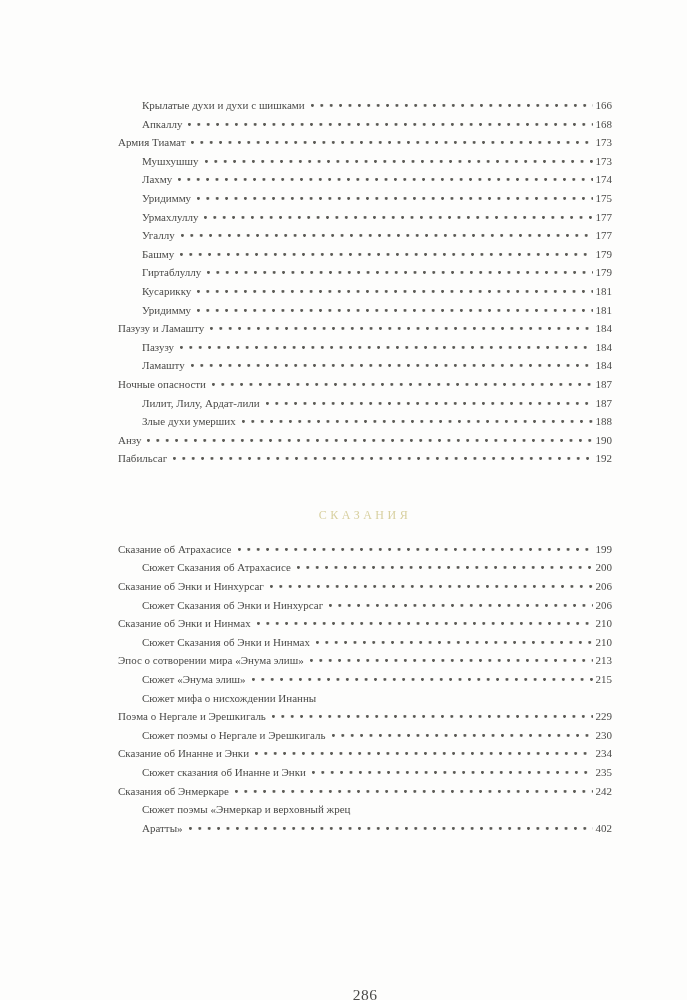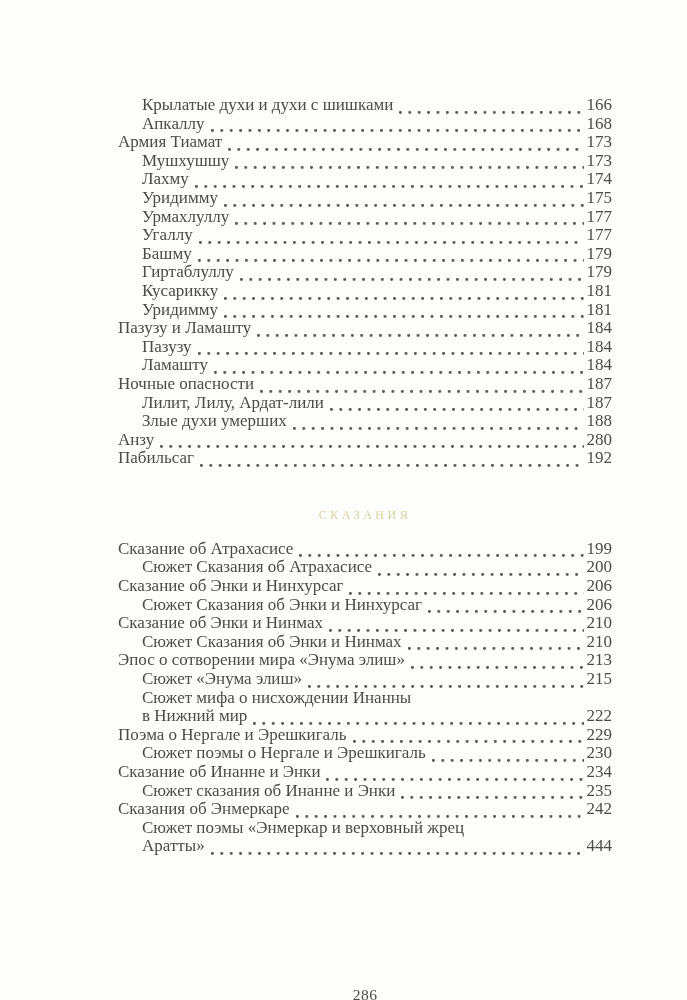--- a/index.html
+++ b/index.html
@@ -22,22 +22,22 @@
   .section-heading {
     margin:40px 0 17px 0;
     text-align:center;
     font-size:12px;
     font-weight:normal;
     letter-spacing:3.5px;
     color:var(--heading-color,#d8d0a0);
   }
   .toc-row {
     display:flex;
-    align-items:flex-end;
-    font-size:17px;
+    align-items:flex-start;
+    font-size:11px;
     line-height:18.6px;
     white-space:nowrap;
   }
   .toc-row.indent { padding-left:24px; }
   .entry-title { flex:0 0 auto; }
   .dot-leader {
     flex:1 1 auto;
     height:12px;
     margin:0 3px 0 6px;
     background-image:radial-gradient(circle at 1.4px 1.4px, #5a5954 1.15px, rgba(0,0,0,0) 1.7px);
@@ -148,21 +148,21 @@
           <span class="entry-page">187</span>
         </div>
         <div class="toc-row indent">
           <span class="entry-title">Злые духи умерших</span>
           <span class="dot-leader"></span>
           <span class="entry-page">188</span>
         </div>
         <div class="toc-row">
           <span class="entry-title">Анзу</span>
           <span class="dot-leader"></span>
-          <span class="entry-page">280</span>
+          <span class="entry-page">190</span>
         </div>
         <div class="toc-row">
           <span class="entry-title">Пабильсаг</span>
           <span class="dot-leader"></span>
           <span class="entry-page">192</span>
         </div>
       </div>
       <div class="toc-section">
         <div class="section-heading">СКАЗАНИЯ</div>
         <div class="toc-row">
@@ -201,25 +201,20 @@
           <span class="entry-page">213</span>
         </div>
         <div class="toc-row indent">
           <span class="entry-title">Сюжет «Энума элиш»</span>
           <span class="dot-leader"></span>
           <span class="entry-page">215</span>
         </div>
         <div class="toc-row indent">
           <span class="entry-title">Сюжет мифа о нисхождении Инанны</span>
         </div>
-        <div class="toc-row indent">
-          <span class="entry-title">в Нижний мир</span>
-          <span class="dot-leader"></span>
-          <span class="entry-page">222</span>
-        </div>
         <div class="toc-row">
           <span class="entry-title">Поэма о Нергале и Эрешкигаль</span>
           <span class="dot-leader"></span>
           <span class="entry-page">229</span>
         </div>
         <div class="toc-row indent">
           <span class="entry-title">Сюжет поэмы о Нергале и Эрешкигаль</span>
           <span class="dot-leader"></span>
           <span class="entry-page">230</span>
         </div>
@@ -237,18 +232,18 @@
           <span class="entry-title">Сказания об Энмеркаре</span>
           <span class="dot-leader"></span>
           <span class="entry-page">242</span>
         </div>
         <div class="toc-row indent">
           <span class="entry-title">Сюжет поэмы «Энмеркар и верховный жрец</span>
         </div>
         <div class="toc-row indent">
           <span class="entry-title">Аратты»</span>
           <span class="dot-leader"></span>
-          <span class="entry-page">444</span>
+          <span class="entry-page">402</span>
         </div>
       </div>
     </div>
   <div class="folio">286</div>
 </div>
 
 </body></html>

